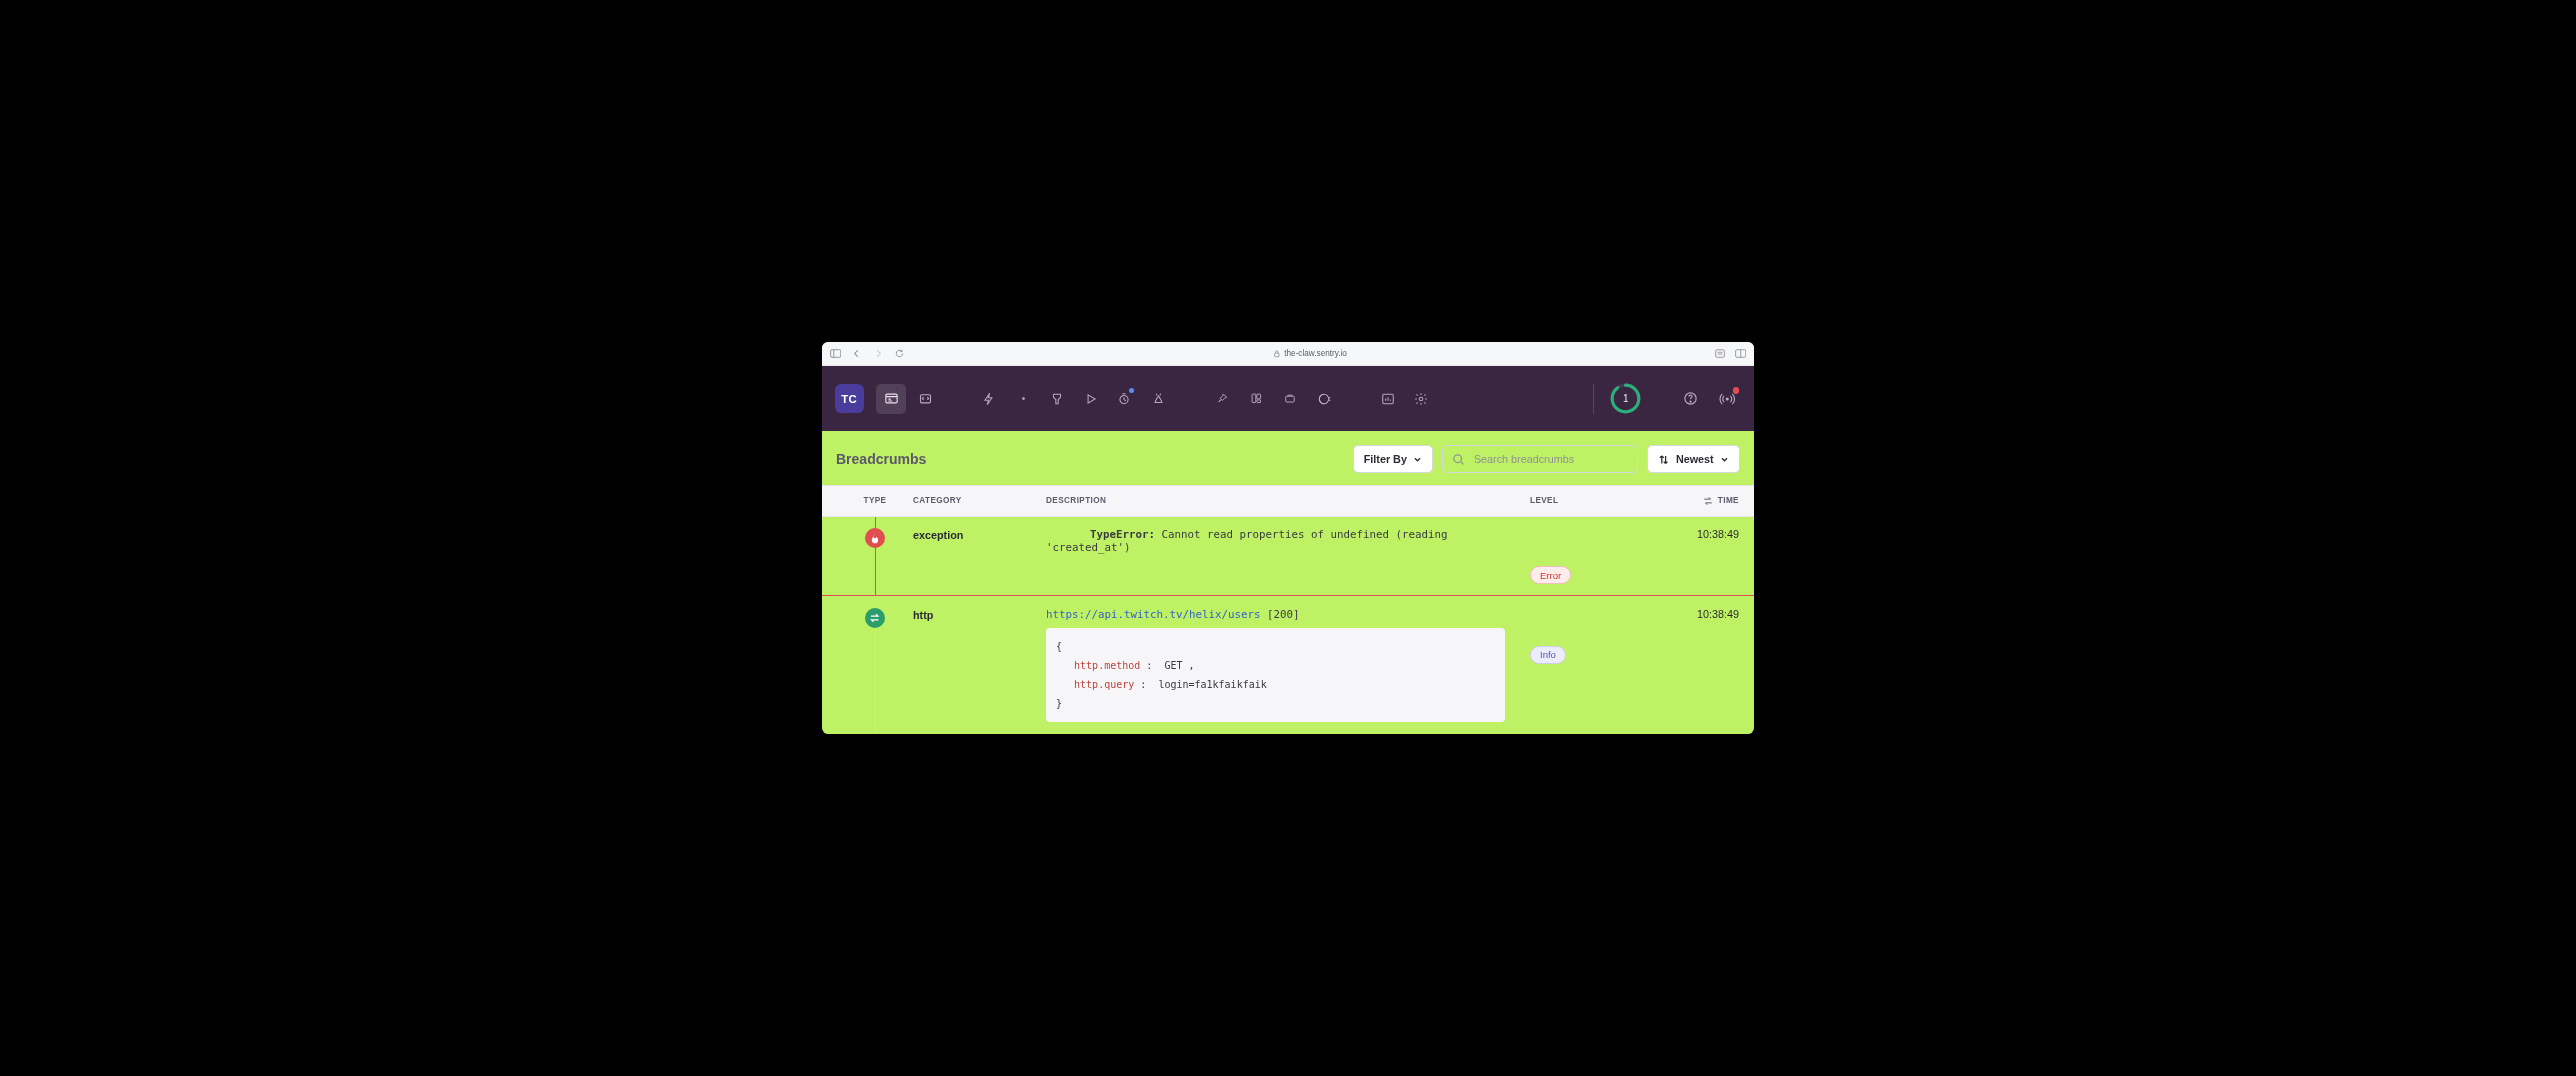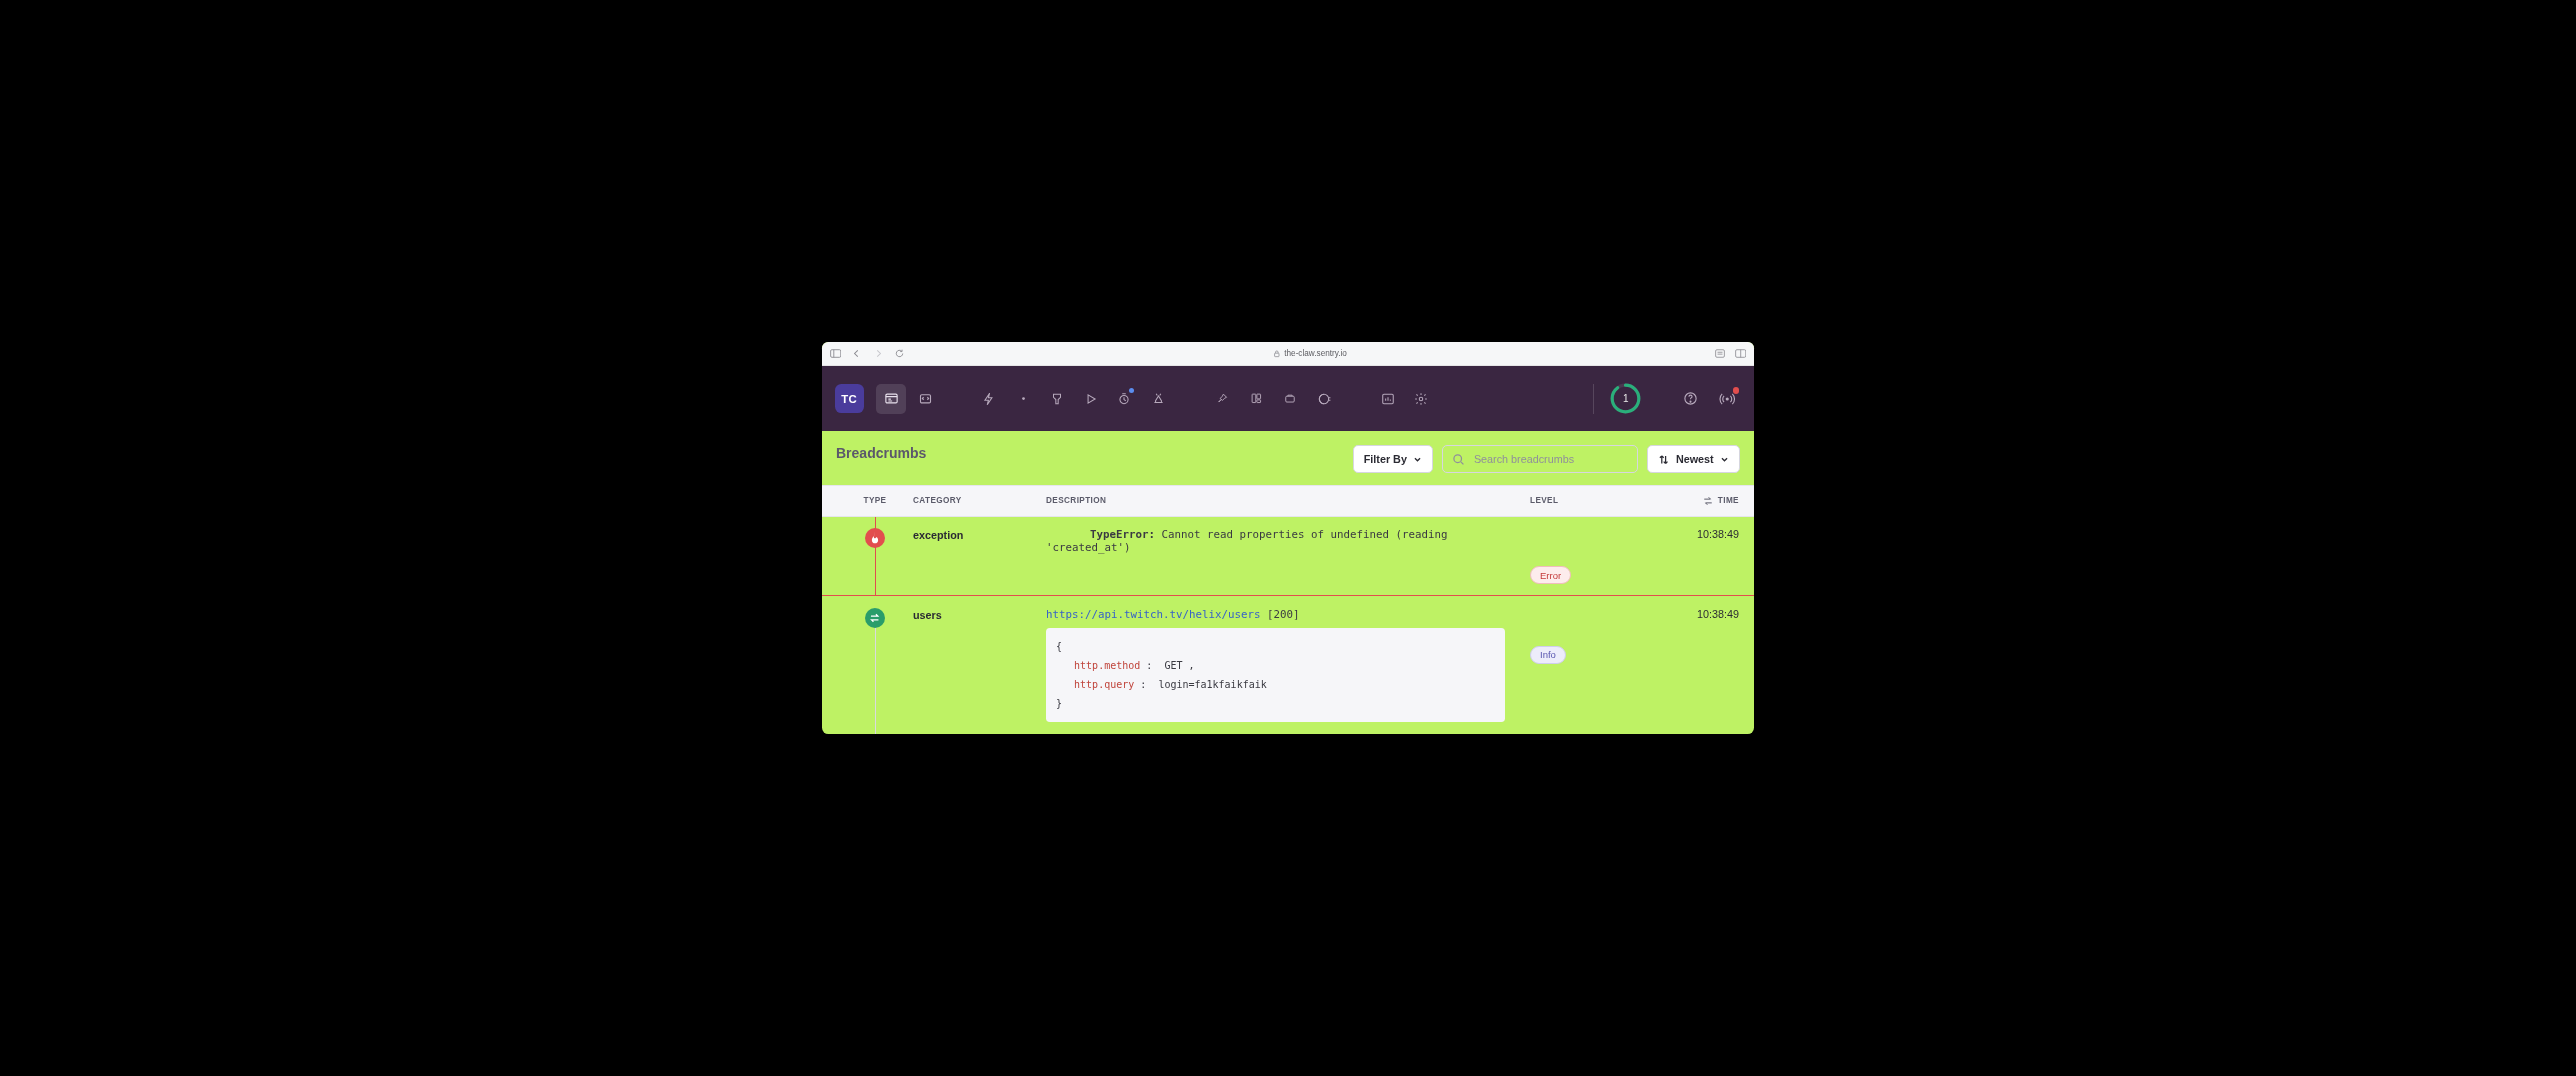--- a/index.html
+++ b/index.html
@@ -76,21 +76,21 @@
   .quota-num { position:absolute; color:#eaeaea; font-size:10px; font-weight:500; }
   .nav-right-item {
     width:28px; height:28px; display:flex; align-items:center; justify-content:center;
     color:#b7a9bc; position:relative; cursor:pointer;
   }
   .red-dot { position:absolute; top:2.5px; right:2.5px; width:6.3px; height:6.3px; border-radius:50%; background:#e24e4e; }
 
   
   .content { padding: 14px 0 0 0; }
   .toolbar {
-    display:flex; align-items:flex-start; padding: 0 14px 11.4px 14px; gap:9px;
+    display:flex; align-items:center; padding: 0 14px 11.4px 14px; gap:9px;
   }
   .section-title { font-size:14px; font-weight:600; color:#5b586b; }
   .toolbar-spacer { flex:1; }
   .btn {
     height:28px; border:0.6px solid #d6d6df; border-radius:5px;
     display:flex; align-items:center; gap:6.3px; padding:0 10px;
     font-size:10.8px; color:#2b2b33; background:#fff; font-weight:600;
     cursor:pointer;
   }
   .search-box {
@@ -403,21 +403,21 @@
       </div>
 
       <div class="row info-row">
         <div class="type-cell">
           <div class="type-badge info">
             <svg width="11.4" height="10" viewBox="0 0 18 16" fill="none" stroke="#fff" stroke-width="2">
                 <path d="M3 5h11l-3-3M15 11H4l3 3"></path>
               </svg>
           </div>
         </div>
-        <div class="cat-cell">users</div>
+        <div class="cat-cell">http</div>
         <div class="desc-cell">
           <span class="mono"><a href="#">https://api.twitch.tv/helix/users</a><span class="status-code"> [200]</span></span>
           <div class="codeblock"><span>{</span>
    <span class="key">http.method</span><span> :  </span><span>GET</span><span> ,</span>
    <span class="key">http.query</span><span> :  </span><span>login=fa1kfaikfaik</span><span></span>
 <span>}</span></div>
         </div>
         <div class="level-cell">
           <span class="badge info">Info</span>
         </div>

